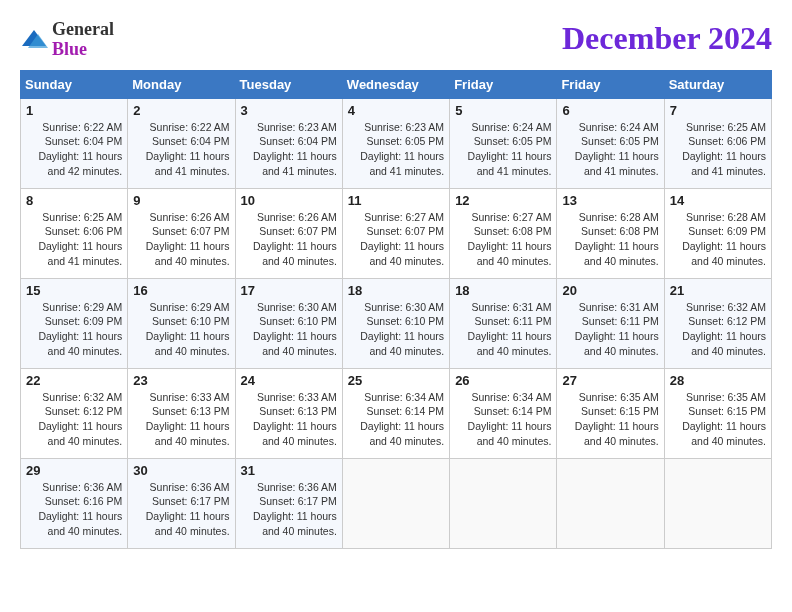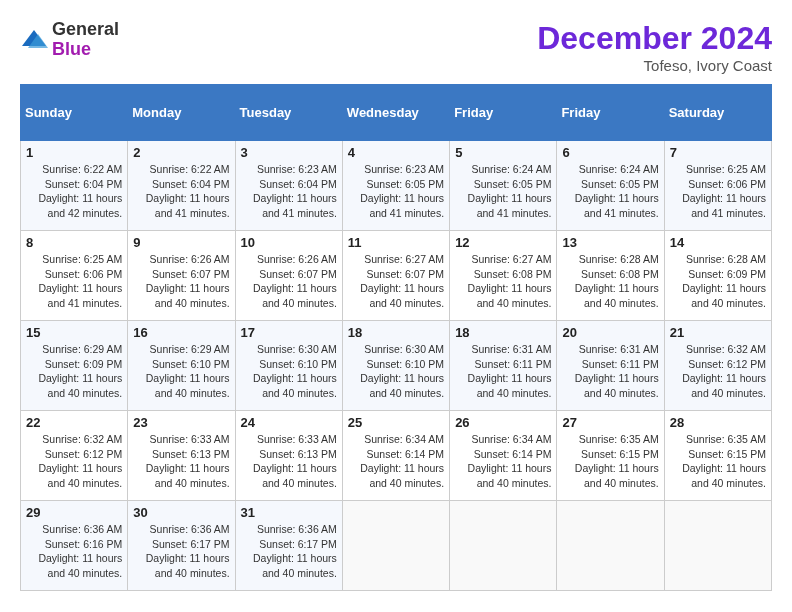--- a/index.html
+++ b/index.html
@@ -8,20 +8,21 @@
       background: #fff;
       width: 792px;
       min-height: 612px;
       padding: 20px;
     }
     .header {
       display: flex;
       justify-content: space-between;
       align-items: flex-start;
       margin-bottom: 10px;
+      font-family: Liberation Serif, serif;
     }
     .logo {
       display: flex;
       align-items: center;
     }
     .logo-text {
       font-size: 18px;
       font-weight: bold;
       line-height: 1.1;
     }
@@ -45,21 +46,21 @@
       color: #555;
     }
     .calendar {
       width: 100%;
       border-collapse: collapse;
       font-size: 11px;
     }
     .calendar thead th {
       background: #3b78c3;
       color: #fff;
-      padding: 20px 4px;
+      padding: 6px 4px;
       text-align: left;
       font-size: 13px;
       font-weight: bold;
       border: 1px solid #3b78c3;
     }
     .calendar tbody td {
       border: 1px solid #ccc;
       vertical-align: top;
       padding: 4px 5px;
       width: 14.28%;
@@ -100,21 +101,20 @@
       <polygon points="14,4 26,20 2,20" fill="#1a6bbf"></polygon>
       <polygon points="18,8 28,22 8,22" fill="#3a9ad9" opacity="0.7"></polygon>
     </svg>
     <div class="logo-text">
       <span class="logo-general">General</span><br>
       <span class="logo-blue">Blue</span>
     </div>
   </div>
   <div class="title-block">
     <div class="month-title">December 2024</div>
-    <div class="subtitle">Tofeso, Ivory Coast</div>
   </div>
 </div>
 
 <table class="calendar">
   <thead>
     <tr id="weekday-header">
         <th>Sunday</th>
         <th>Monday</th>
         <th>Tuesday</th>
         <th>Wednesday</th>

